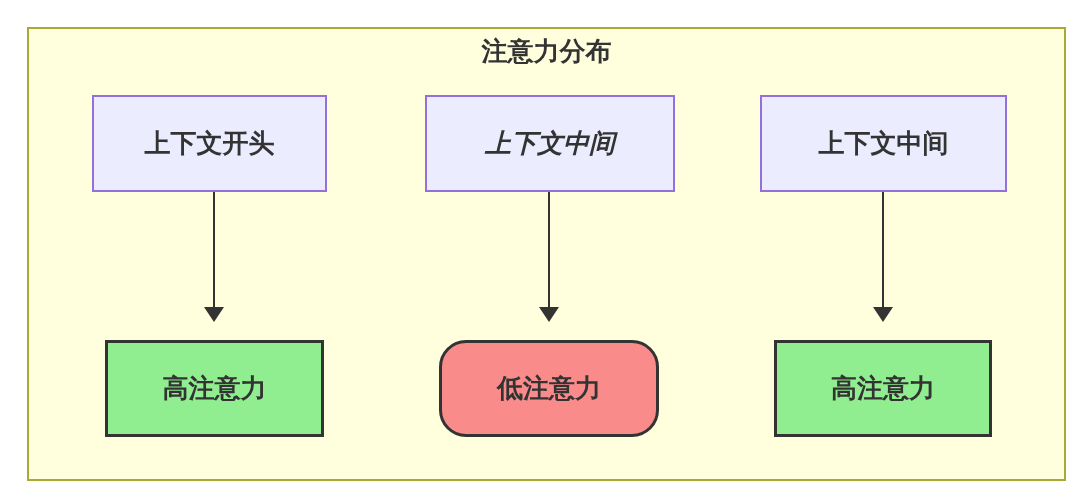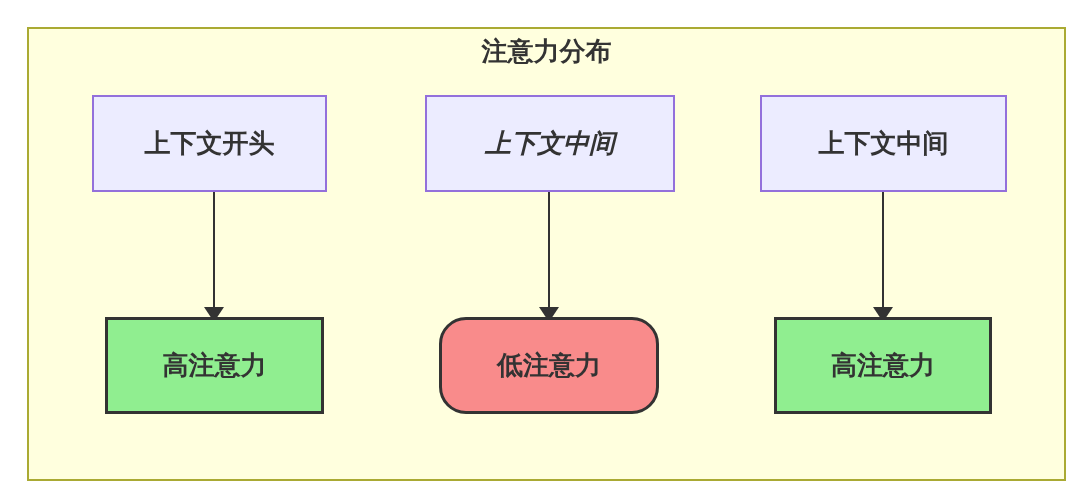--- a/index.html
+++ b/index.html
@@ -46,21 +46,21 @@
     font-weight: 600;
     color: var(--text, #333333);
     height: 97px;
   }
   .node-src {
     top: 66px;
     background: var(--source-fill, #ECECFF);
     border: 2px solid var(--source-border, #9370DB);
   }
   .node-tgt {
-    top: 288px;
+    top: 311px;
     border: 3px solid var(--target-border, #333333);
     text-align: center;
   }
   .node-tgt[data-attention="high"] { background: var(--high-fill, #90EE90); }
   .node-tgt[data-attention="low"]  { background: var(--low-fill, #F98B8B); border-radius: 27px; }
 
   .src0 { left: 63px;  width: 235px; }
   .src1 { left: 396px; width: 250px; font-style: italic; }
   .src2 { left: 731px; width: 247px; }
 

